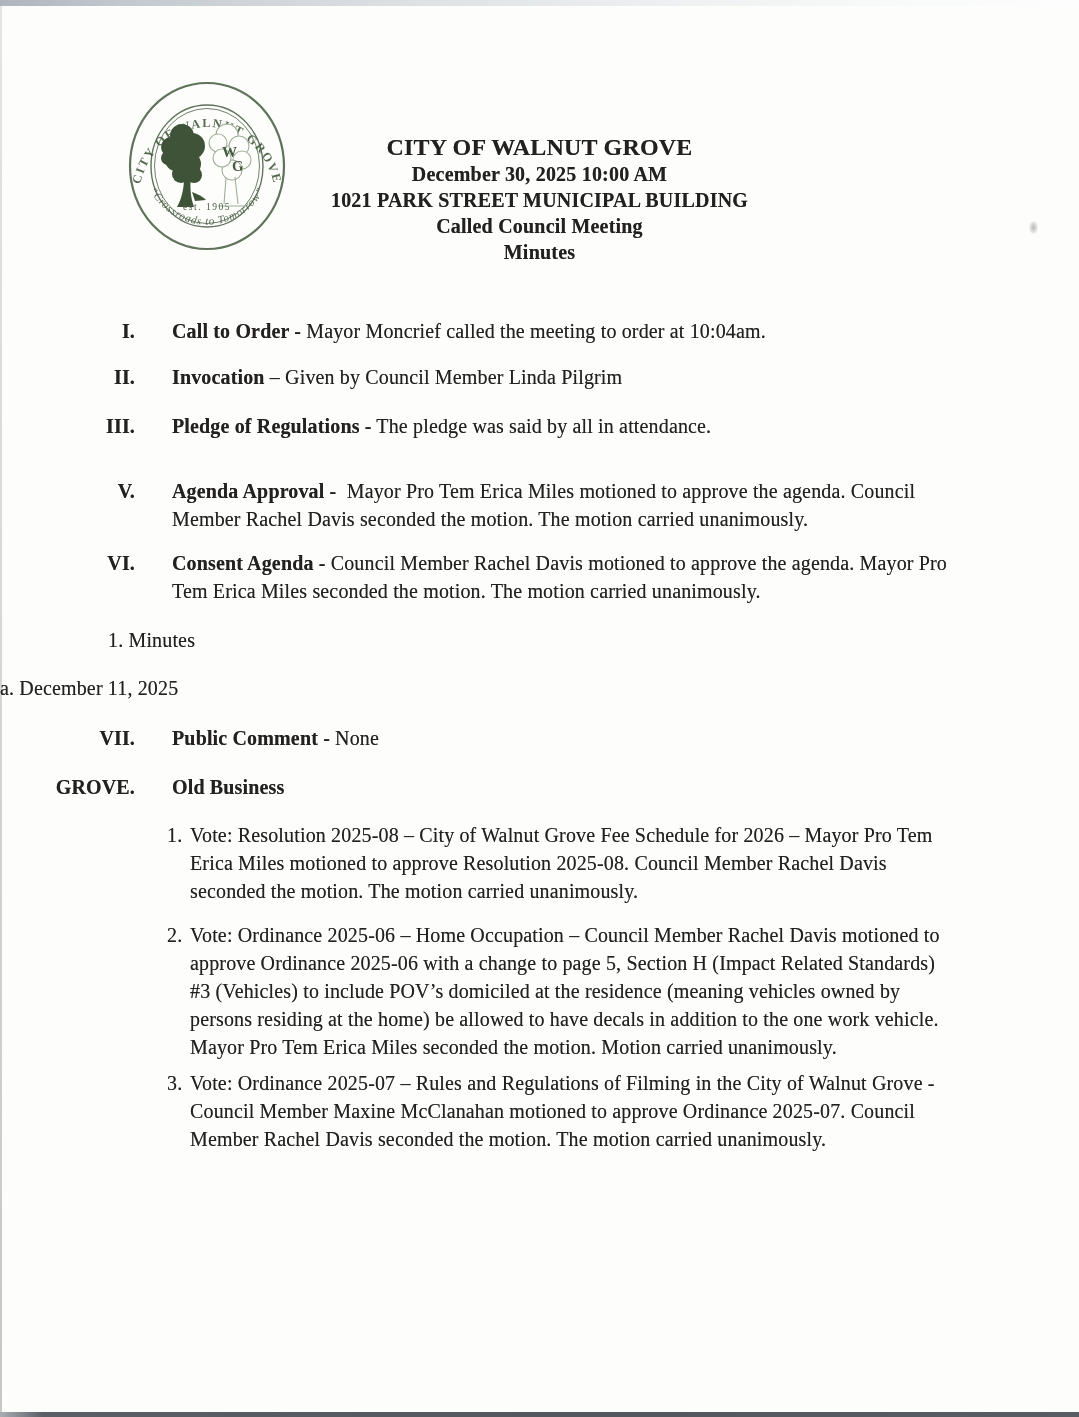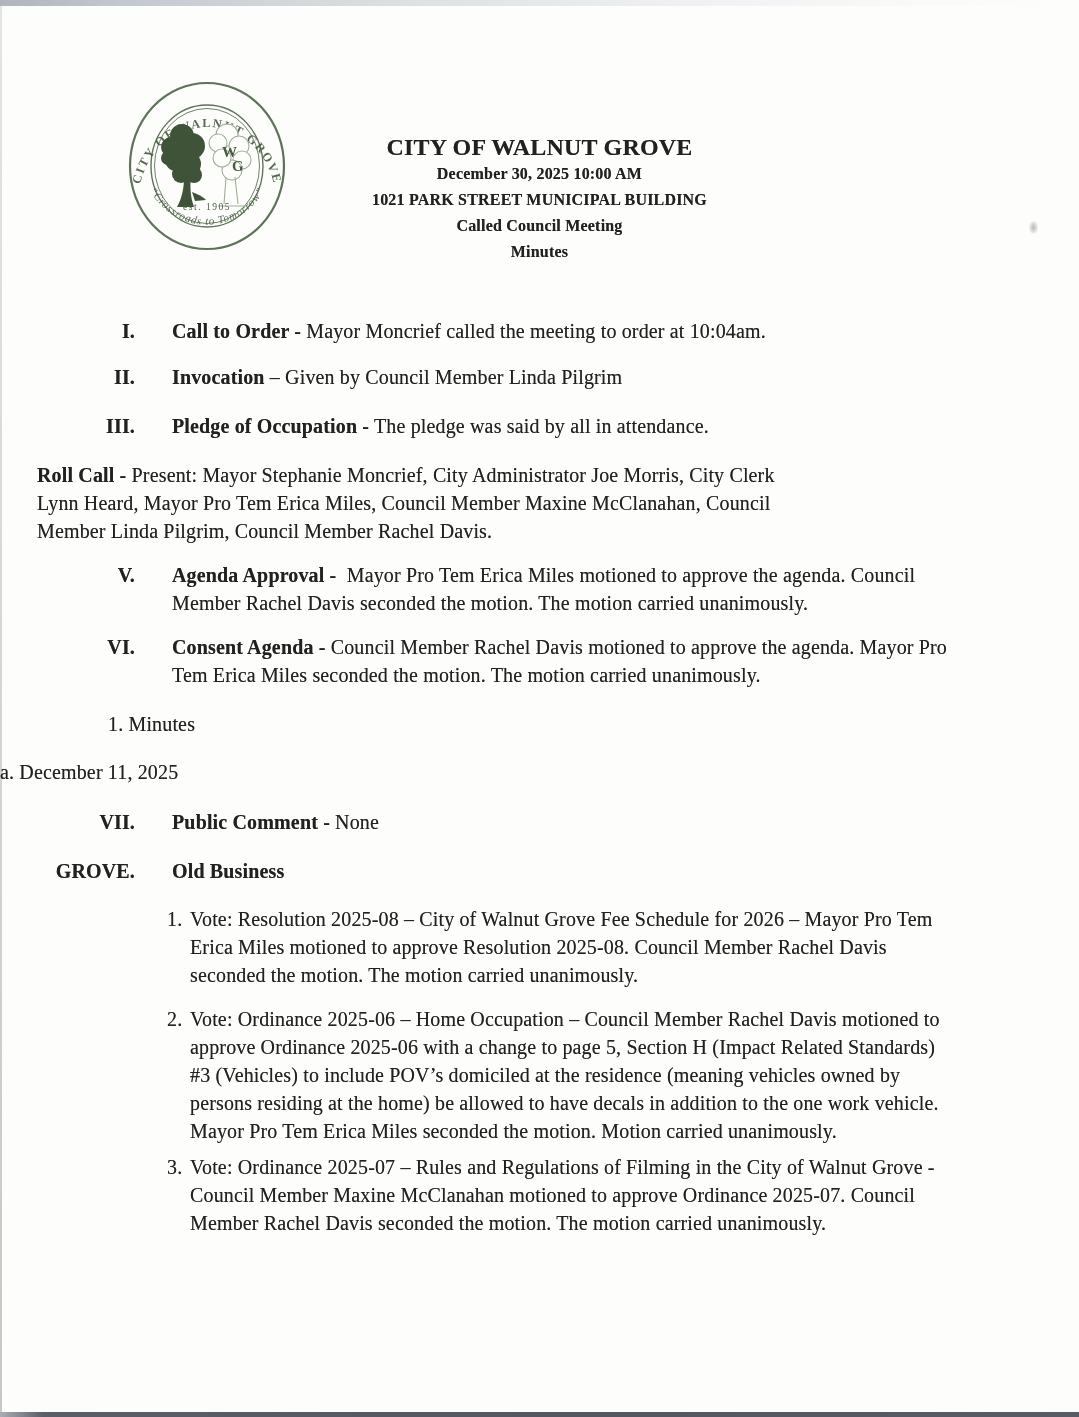--- a/index.html
+++ b/index.html
@@ -27,21 +27,21 @@
   .scan-speck{
     position:absolute;left:1029px;top:221px;width:9px;height:13px;
     background:radial-gradient(ellipse at center,#b9b9b7 0%,rgba(200,200,198,.45) 55%,rgba(255,255,255,0) 75%);
   }
   
   .seal{position:absolute;left:126px;top:80px;width:162px;height:172px;}
   .head{position:absolute;top:133px;left:0;width:100%;text-align:center;
         font-weight:bold;letter-spacing:.2px;
         text-shadow:0 0 .6px rgba(25,25,25,.55);}
   .head .t1{font-size:24px;line-height:28px;}
-  .head .t2{font-size:16px;line-height:26px;text-align:center;}
+  .head .t2{font-size:20px;line-height:26px;text-align:center;}
   
   .doc-body{position:absolute;top:317px;left:0;width:100%;
             font-size:20px;letter-spacing:.15px;
             text-shadow:0 0 .6px rgba(25,25,25,.5);}
   .sec{display:flex;}
   .num{flex:none;width:135px;text-align:right;font-weight:bold;line-height:28px;}
   .txt{margin-left:37px;width:783px;line-height:28px;}
   .hd{font-weight:bold;}
   .sub1{margin-left:108px;line-height:28px;}
   .sub2{line-height:28px;}
@@ -121,25 +121,24 @@
       <div class="txt"><span class="hd">Call to Order -</span> <span>Mayor Moncrief called the meeting to order at 10:04am.</span></div>
     </div>
 
     <div class="sec mt18">
       <div class="num">II.</div>
       <div class="txt"><span class="hd">Invocation</span> <span>– Given by Council Member Linda Pilgrim</span></div>
     </div>
 
     <div class="sec mt21">
       <div class="num">III.</div>
-      <div class="txt"><span class="hd">Pledge of Occupation -</span> <span>The pledge was said by all in attendance.</span></div>
+      <div class="txt"><span class="hd">Pledge of Regulations -</span> <span>The pledge was said by all in attendance.</span></div>
     </div>
 
     <div class="sec mt21">
-      <div class="txt"><span class="hd">Roll Call -</span> <span>Present: Mayor Stephanie Moncrief, City Administrator Joe Morris, City Clerk Lynn Heard, Mayor Pro Tem Erica Miles, Council Member Maxine McClanahan, Council Member Linda Pilgrim, Council Member Rachel Davis.</span></div>
     </div>
 
     <div class="sec mt16">
       <div class="num">V.</div>
       <div class="txt"><span class="hd">Agenda Approval -</span>&nbsp; <span>Mayor Pro Tem Erica Miles motioned to approve the agenda. Council Member Rachel Davis seconded the motion. The motion carried unanimously.</span></div>
     </div>
 
     <div class="sec mt16">
       <div class="num">VI.</div>
       <div class="txt"><span class="hd">Consent Agenda -</span> <span>Council Member Rachel Davis motioned to approve the agenda.  Mayor Pro Tem Erica Miles seconded the motion. The motion carried unanimously.</span></div>

